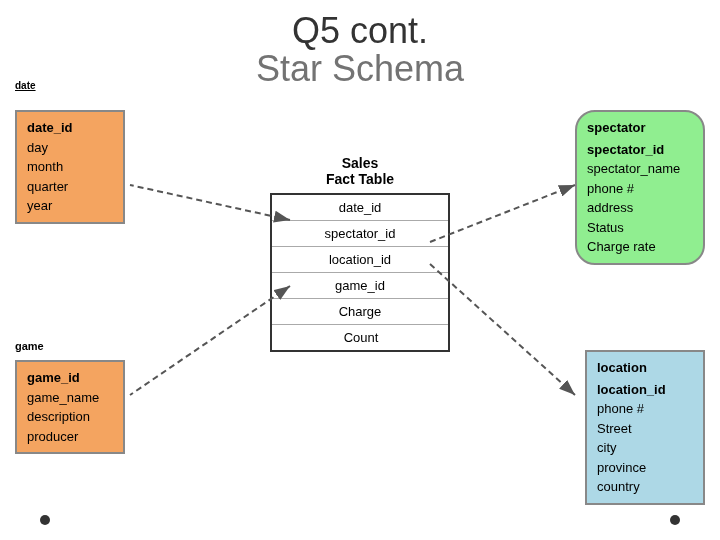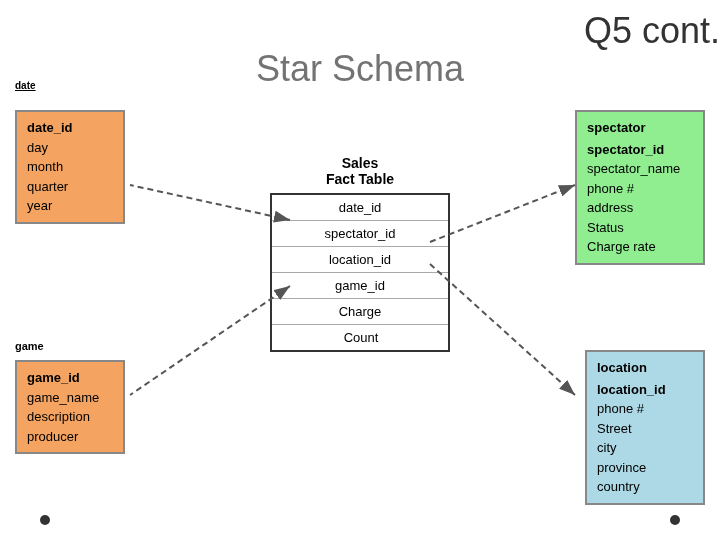--- a/index.html
+++ b/index.html
@@ -14,21 +14,20 @@
 
     .title-area {
       text-align: center;
       padding-top: 10px;
     }
 
     .title-line1 {
       font-size: 36px;
       font-weight: normal;
       color: #333;
-      text-align: right;
     }
 
     .title-line2 {
       font-size: 36px;
       font-weight: normal;
       color: #737373;
       margin-top: -4px;
     }
 
     
@@ -64,20 +63,21 @@
       width: 110px;
     }
 
     
     .spectator-dim {
       right: 15px;
       top: 110px;
       background: #90ee90;
       border-color: #888;
       width: 130px;
+      border-radius: 20px;
     }
 
     
     .location-dim {
       right: 15px;
       top: 350px;
       background: #add8e6;
       border-color: #888;
       width: 120px;
     }

